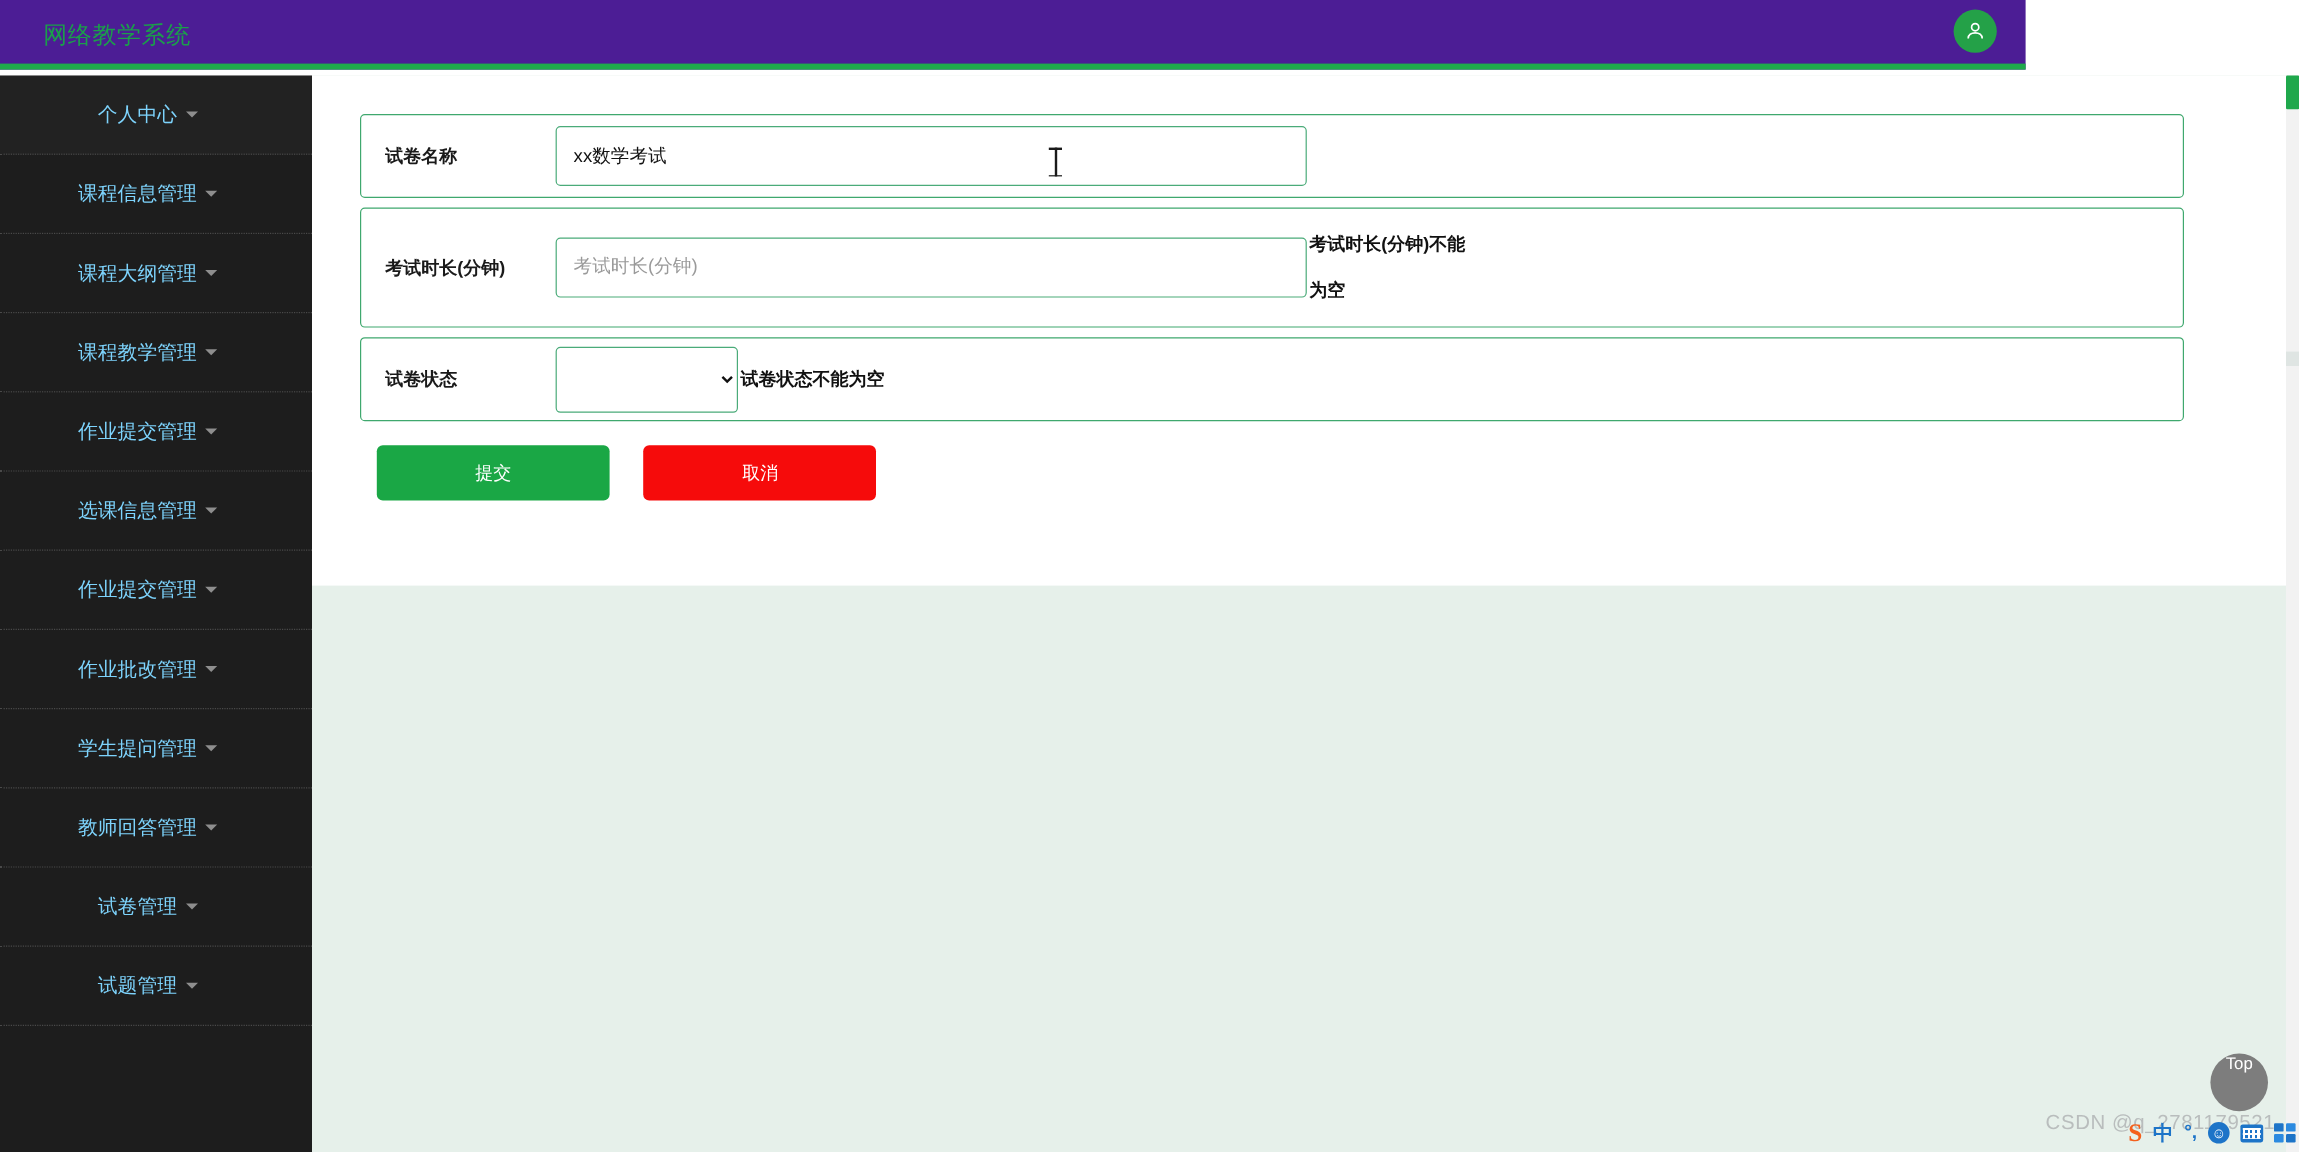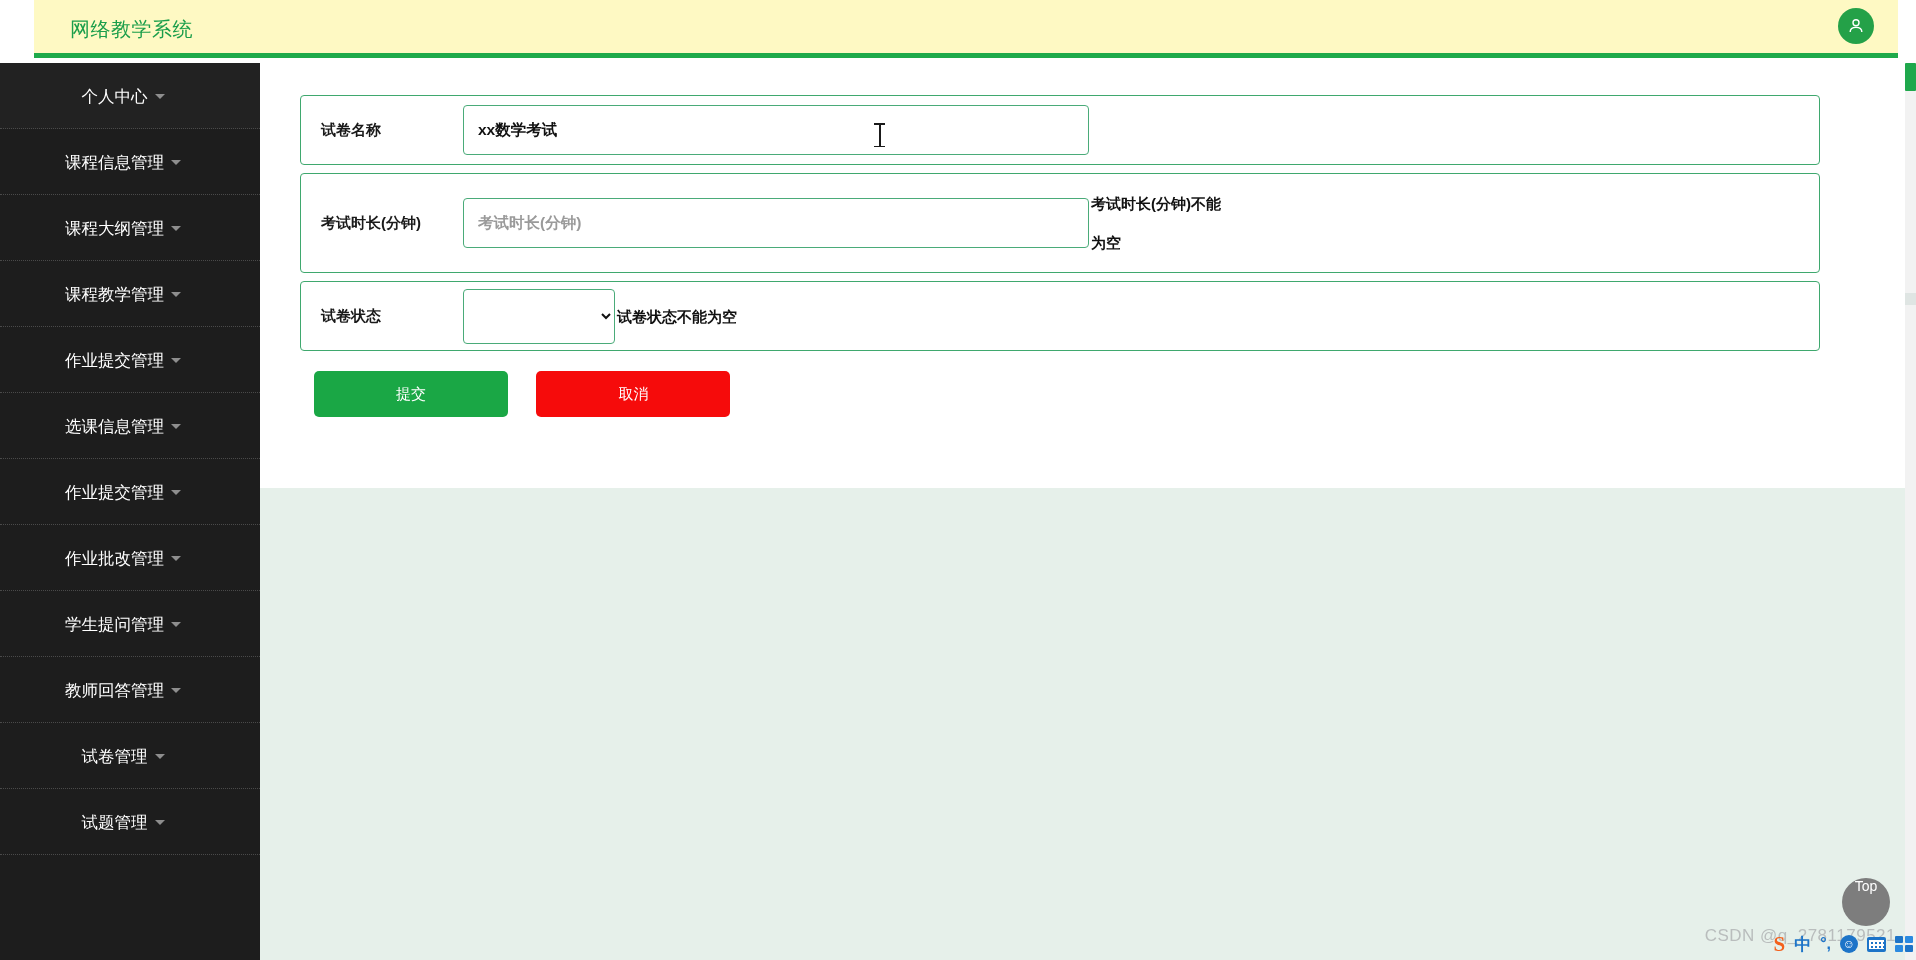--- a/index.html
+++ b/index.html
@@ -16,25 +16,24 @@
     position: relative;
     width: 1916px;
     height: 960px;
     background: #ffffff;
   }
 
   
   .topbar {
     position: absolute;
     top: 0; left: 0;
-    width: 1864px;
+    width: 1688px;
     height: 58px;
-    background: #fef9c3;
+    background: #4c1d95;
     border-bottom: 5px solid #1faa4b;
-    margin-left: 34px;
   }
   .brand {
     position: absolute;
     left: 36px;
     top: 16px;
     font-size: 20px;
     color: #1b9e4b;
     letter-spacing: 0.5px;
     white-space: nowrap;
   }
@@ -60,21 +59,21 @@
     width: 260px;
     height: 897px;
     background: #1d1d1d;
     overflow: hidden;
   }
   .nav-item {
     position: relative;
     height: 66px;
     line-height: 66px;
     text-align: center;
-    color: #ffffff;
+    color: #7dd3fc;
     font-size: 16.5px;
     border-bottom: 1px dotted #4a4a4a;
     white-space: nowrap;
     cursor: pointer;
     padding-right: 14px;
   }
   .nav-item:first-child {
     background: #222222;
   }
   .nav-caret {
@@ -140,21 +139,20 @@
   .field-input {
     height: 50px;
     border: 1px solid #4aab79;
     border-radius: 4px;
     padding: 0 14px;
     font-size: 15.5px;
     color: #111;
     outline: none;
     background: #fff;
     font-family: "Liberation Sans", "DejaVu Sans", sans-serif;
-    font-weight: bold;
   }
   .input-name { width: 626px; }
   .input-time { width: 626px; }
   .field-input::placeholder { color: #9a9a9a; }
   .mouse-ibeam {
     position: absolute;
     left: 573px;
     top: 27px;
     width: 11px;
     height: 24px;

